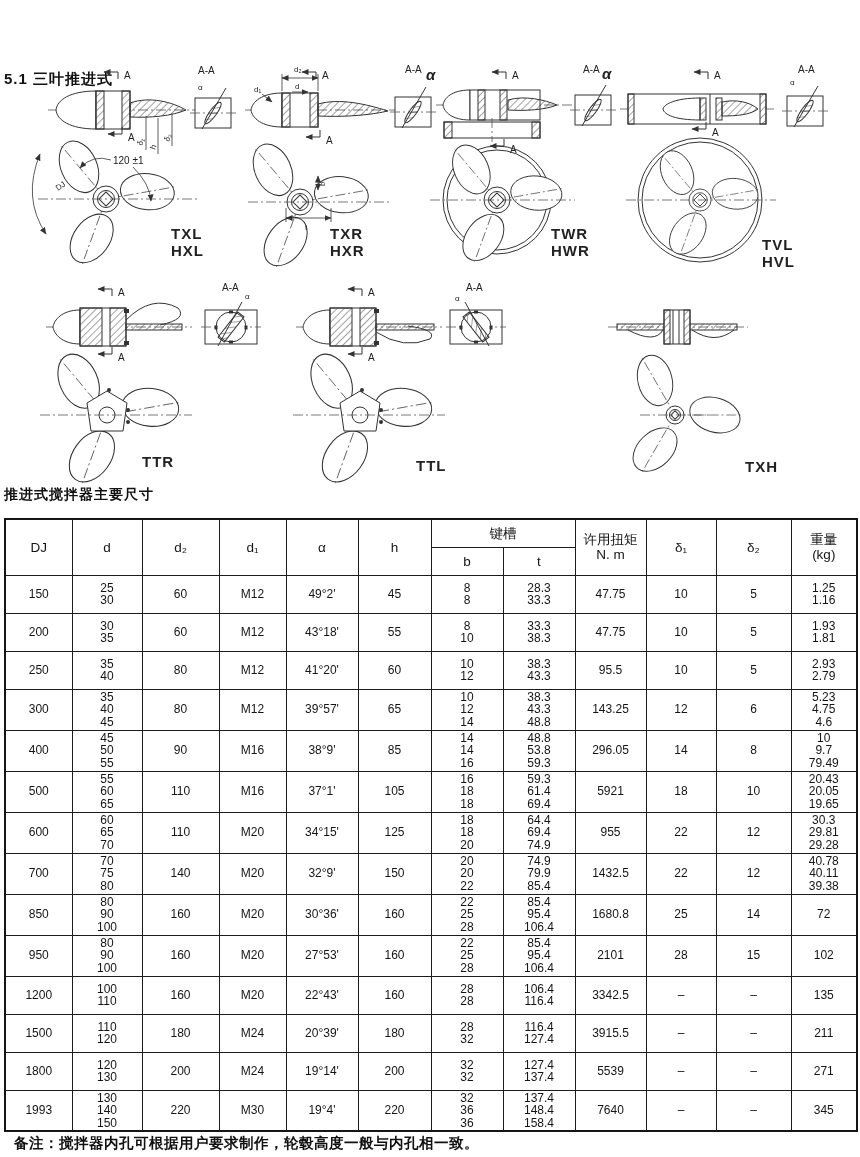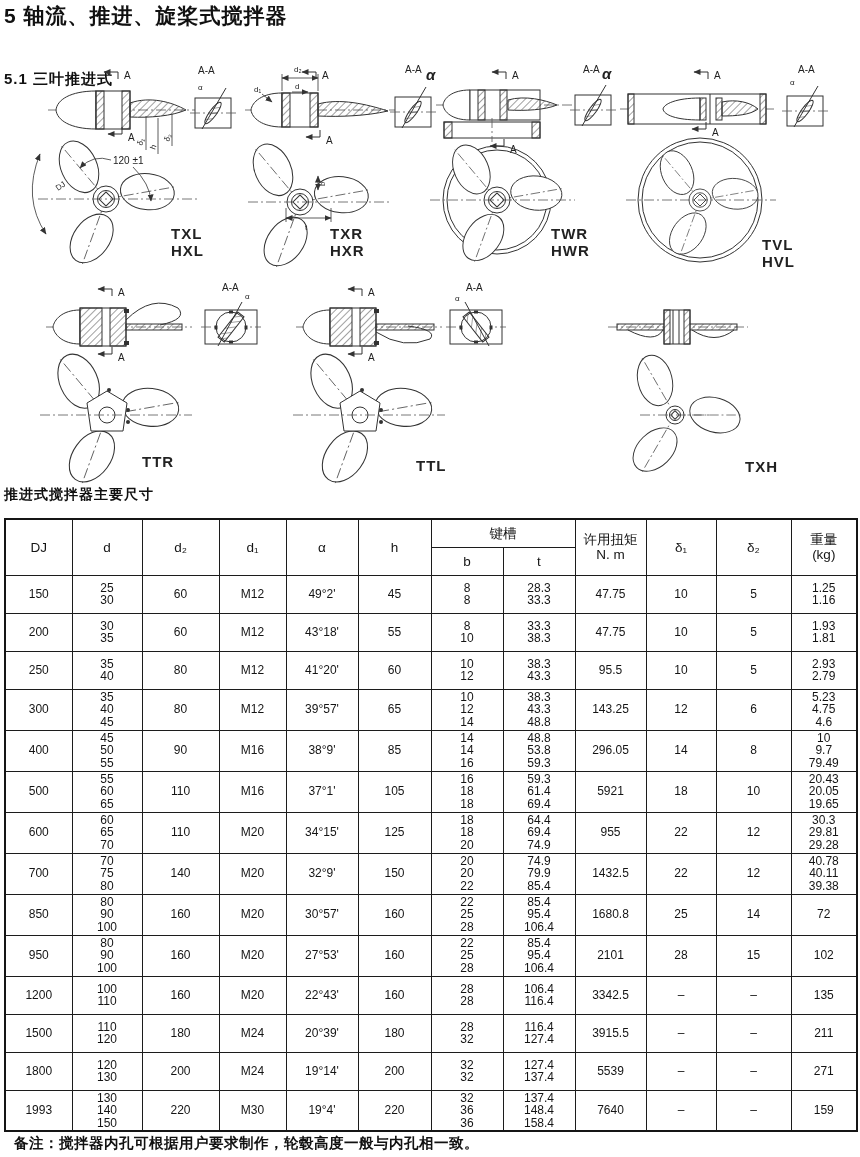--- a/index.html
+++ b/index.html
@@ -27,21 +27,20 @@
   table.dims td{font-size:12px;line-height:12.5px;}
   tr.hr{height:28px;}
   tr.r2{height:38px;}
   tr.r3{height:41px;}
 </style>
 </head>
 <body>
 
 <div class="page">
 
-  <div class="h1">5 轴流、推进、旋桨式搅拌器</div>
   <div class="h2">5.1 三叶推进式</div>
 
   <div class="draw">
   <svg width="860" height="428" viewBox="0 0 860 428">
     <defs>
       <pattern id="hat" patternUnits="userSpaceOnUse" width="5" height="5" patternTransform="rotate(45)">
         <line x1="0" y1="0" x2="0" y2="5" stroke="#444" stroke-width="1"></line>
       </pattern>
       <marker id="ar" markerWidth="8" markerHeight="8" refX="6.5" refY="3" orient="auto-start-reverse" markerUnits="userSpaceOnUse">
         <path d="M0,0 L7,3 L0,6 Z" fill="#333"></path>
@@ -551,21 +550,21 @@
 40.11
 39.38</td>
         </tr>
         <tr class="r3">
           <td>850</td>
           <td>80
 90
 100</td>
           <td>160</td>
           <td>M20</td>
-          <td>30°57'</td>
+          <td>30°36'</td>
           <td>160</td>
           <td>22
 25
 28</td>
           <td>85.4
 95.4
 106.4</td>
           <td>1680.8</td>
           <td>25</td>
           <td>14</td>
@@ -653,20 +652,20 @@
           <td>220</td>
           <td>32
 36
 36</td>
           <td>137.4
 148.4
 158.4</td>
           <td>7640</td>
           <td>–</td>
           <td>–</td>
-          <td>159</td>
+          <td>345</td>
         </tr>
       </tbody>
   </table>
 
   <div class="foot">备注：搅拌器内孔可根据用户要求制作，轮毂高度一般与内孔相一致。</div>
 
 </div>
 
 </body></html>

